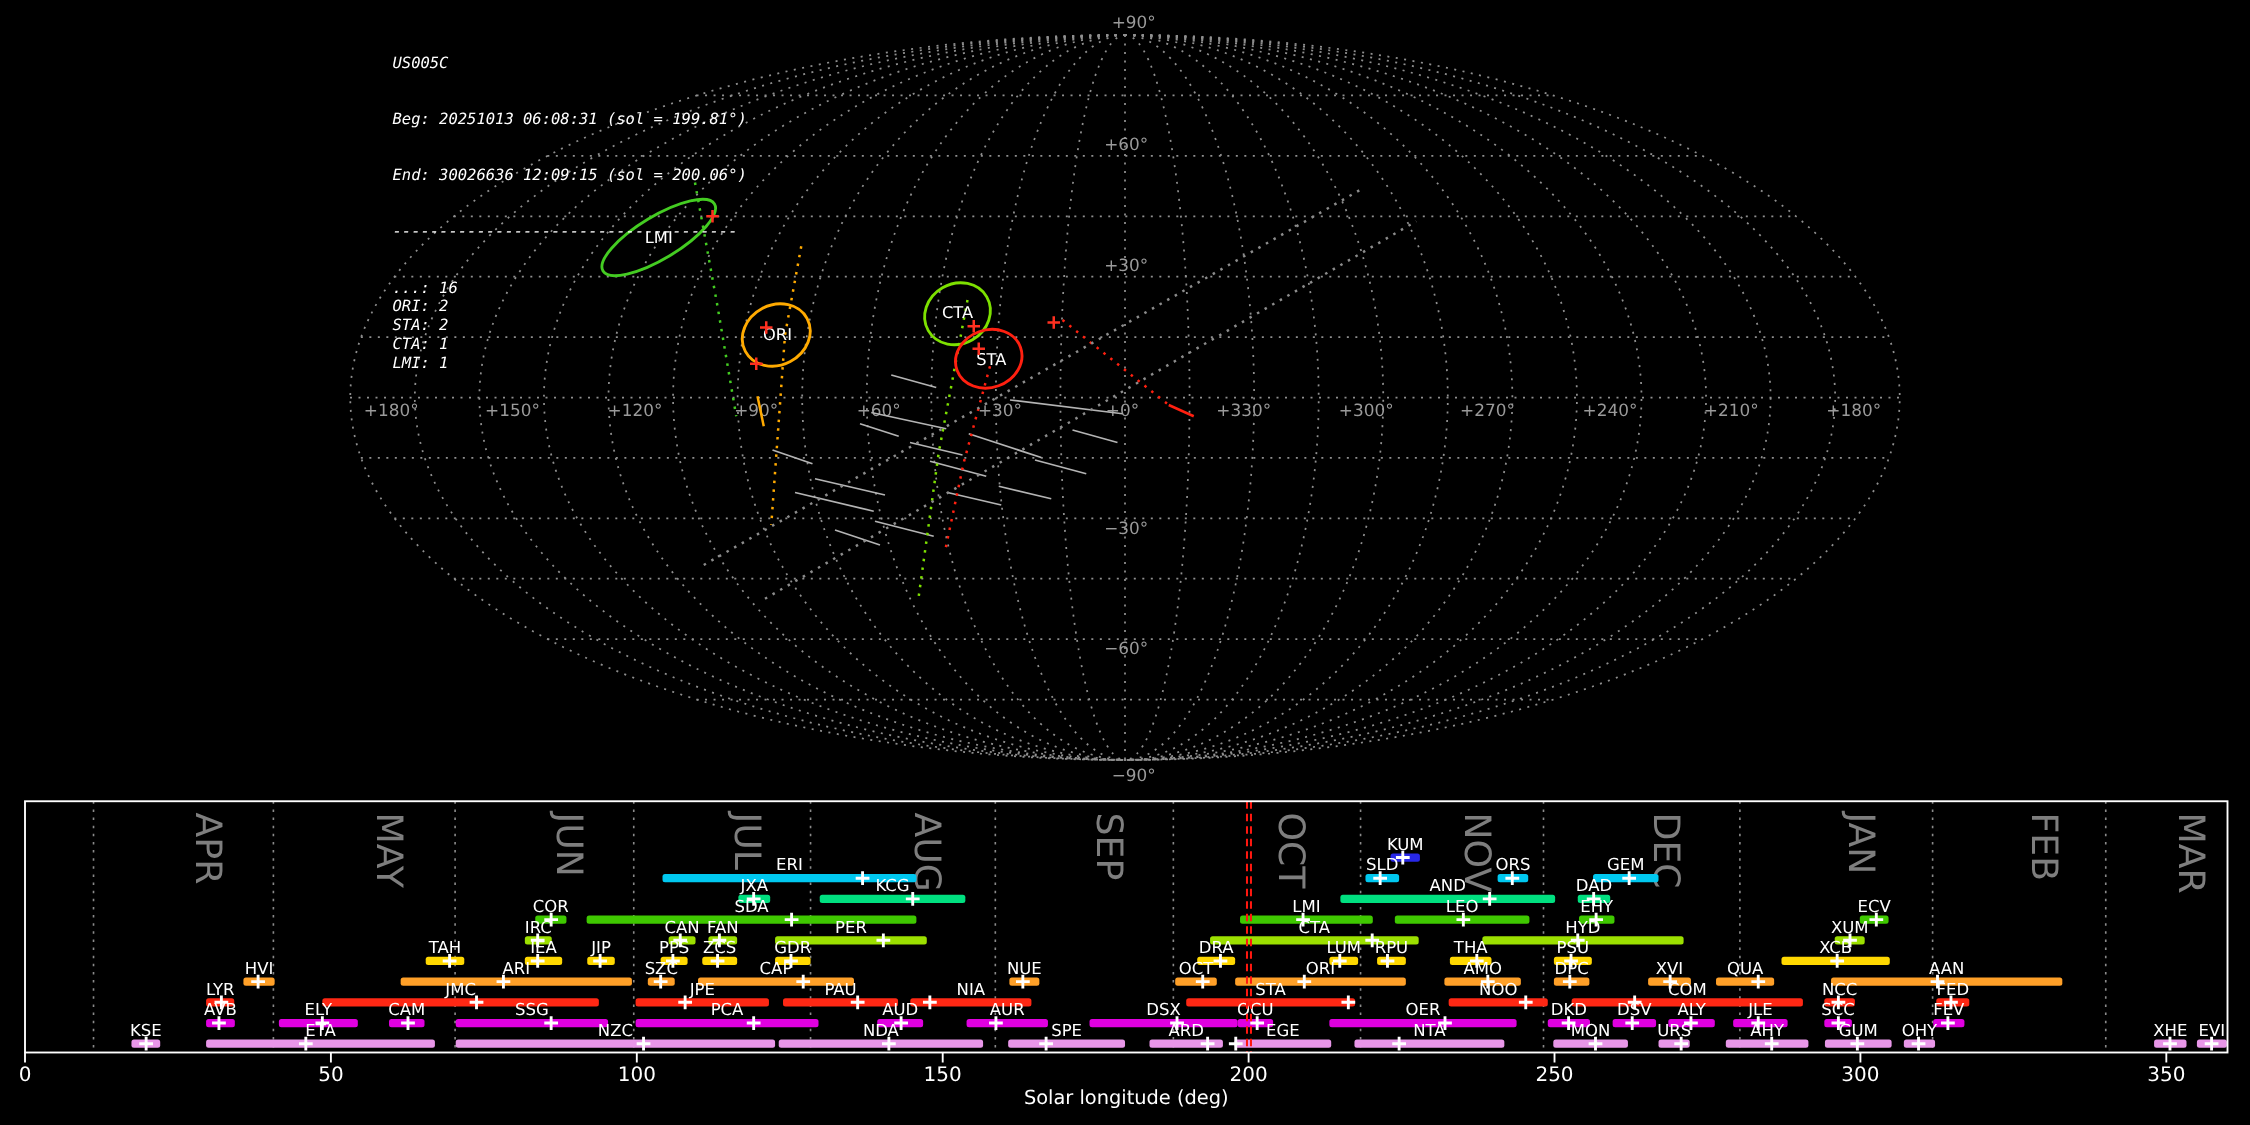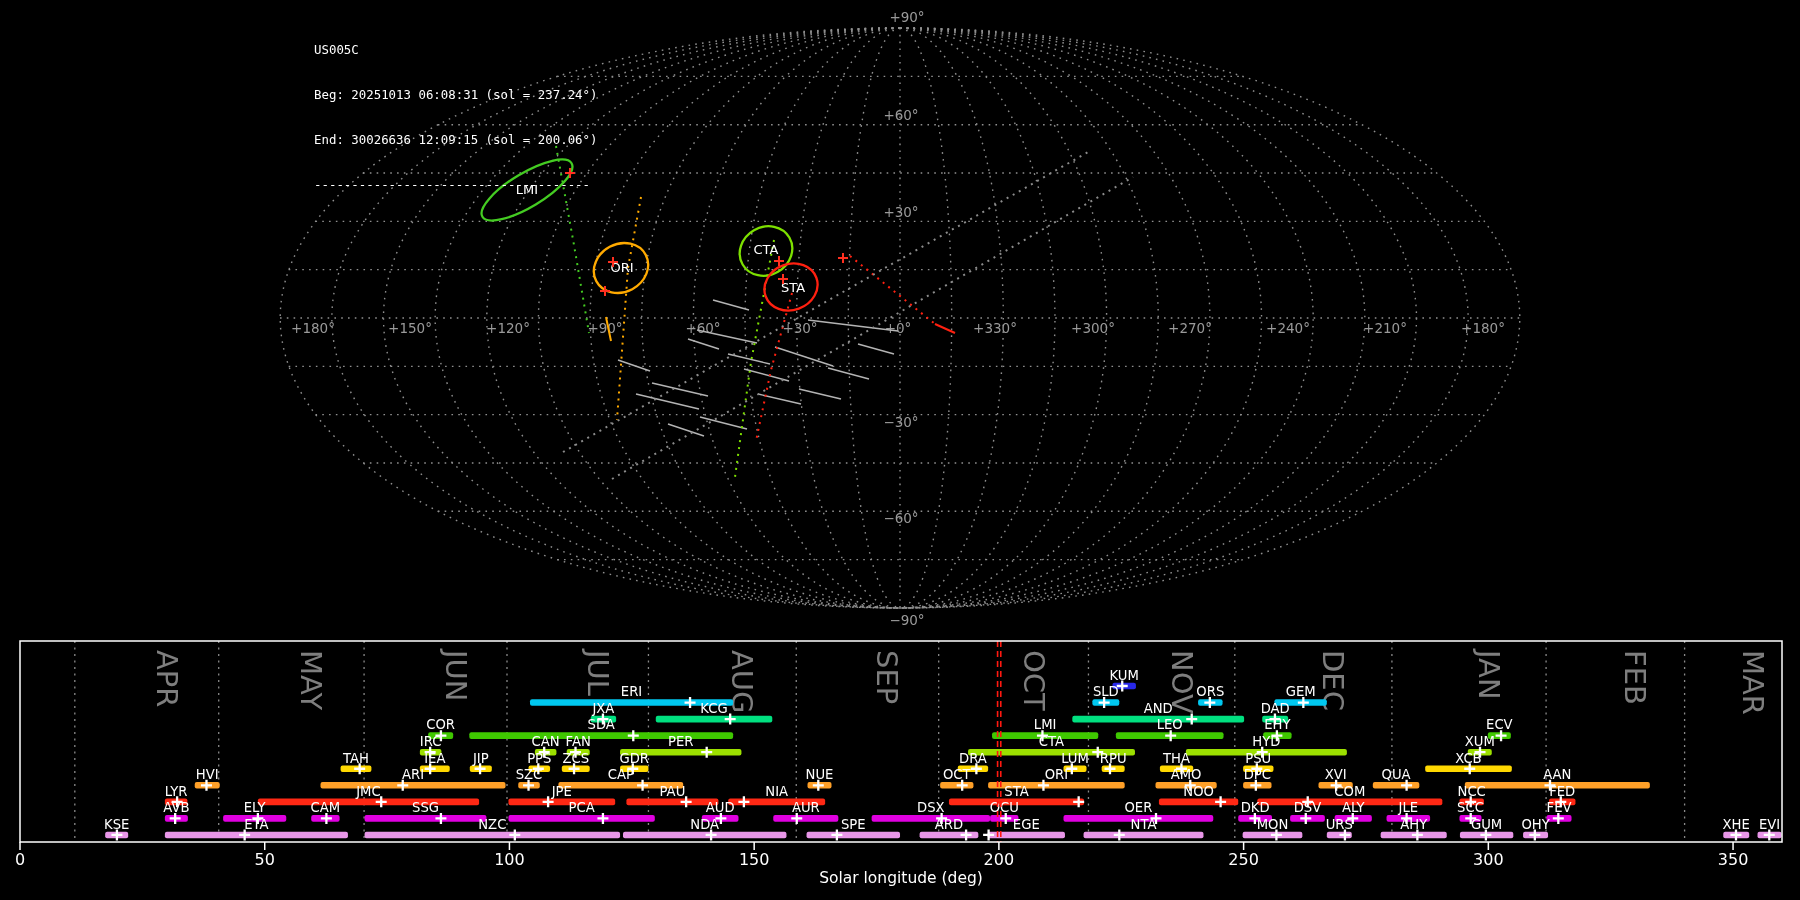--- a/index.html
+++ b/index.html
@@ -1,20 +1,20 @@
 <!DOCTYPE html>
 <html><head>
 <meta charset="utf-8">
 <style>
   html,body{margin:0;padding:0;background:#000;width:1800px;height:900px;overflow:hidden;}
   #app{position:relative;width:1800px;height:900px;background:#000;font-family:"DejaVu Sans",sans-serif;}
   #scene{position:absolute;left:0;top:0;}
   #header{position:absolute;left:314px;top:12px;z-index:2;color:#fff;
           font-family:"DejaVu Sans Mono",monospace;font-size:12.4px;line-height:15px;white-space:pre;}
-  #header div{white-space:pre;}
+  #header div{white-space:pre;font-style:italic;}
 </style>
 </head>
 <body>
 
 <div id="app">
   <svg id="scene" width="1800" height="900" viewBox="0 0 1800 900">
       <g>
         <g stroke="#8f8f8f" stroke-width="1.4" stroke-dasharray="1.6 5.2" fill="none">
           <path d="M 900 28 A 51.666666666666664 290 0 0 1 900 608"></path>
           <path d="M 900 28 A 51.666666666666664 290 0 0 0 900 608"></path>
@@ -455,17 +455,18 @@
           <line x1="1488.3333333333335" y1="842" x2="1488.3333333333335" y2="850" stroke="#fff" stroke-width="1.5"></line>
           <text x="1488.3333333333335" y="865" text-anchor="middle" fill="#fff" font-size="16">300</text>
           <line x1="1733.0555555555557" y1="842" x2="1733.0555555555557" y2="850" stroke="#fff" stroke-width="1.5"></line>
           <text x="1733.0555555555557" y="865" text-anchor="middle" fill="#fff" font-size="16">350</text>
           <text x="901" y="883" text-anchor="middle" fill="#fff" font-size="15.5">Solar longitude (deg)</text>
         </g>
       </g>
     </svg>
   <div id="header">
     <div>US005C</div>
-    <div>Beg: 20251013 06:08:31 (sol = 237.24°)</div>
+    <div>Beg: 20251013 06:08:31 (sol = 199.81°)</div>
     <div>End: 30026636 12:09:15 (sol = 200.06°)</div>
     <div>-------------------------------------</div>
+    <div id="counts"><div>...: 16</div><div>ORI: 2</div><div>STA: 2</div><div>CTA: 1</div><div>LMI: 1</div></div>
   </div>
 </div>
 
 </body></html>

